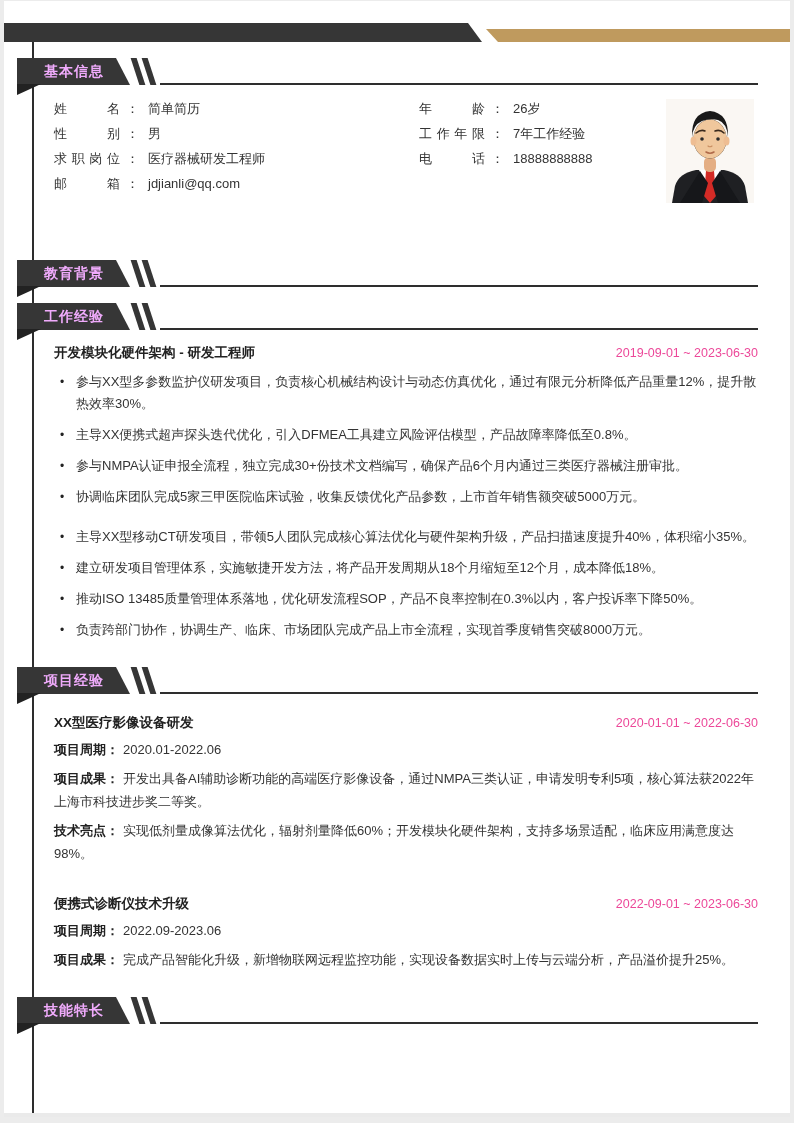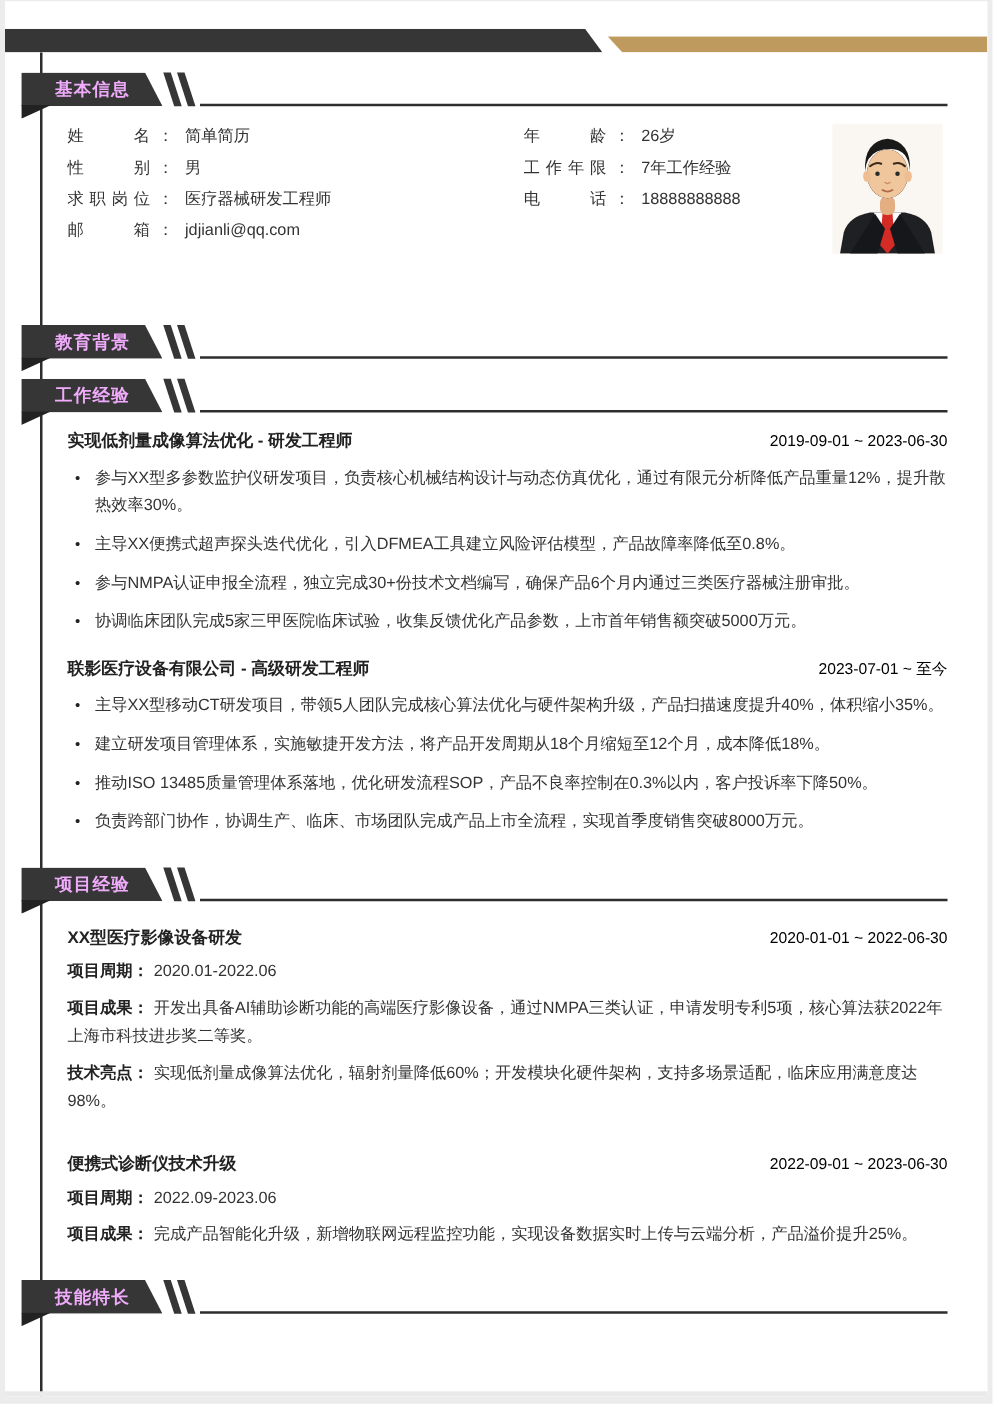--- a/index.html
+++ b/index.html
@@ -41,21 +41,21 @@
   
   .sec-edu{margin-top:52px;}
   .sec-work{margin-top:16px;}
   .sec-proj{margin-top:26px;}
   .sec-skill{margin-top:26px;}
   
   .job{margin:14px 32px 0 50px;}
   .job2{margin-top:18px;}
   .job-head{display:flex;justify-content:space-between;align-items:baseline;}
   .company{font-weight:bold;font-size:13.5px;color:var(--head);}
-  .period{font-size:12.5px;color:#000000;}
+  .period{font-size:12.5px;color:#ec4899;}
   .bullets{margin-top:9px;}
   .bullet{display:flex;font-size:13px;line-height:22px;margin:0 0 9px 6px;}
   .bullet::before{content:"\2022";flex:none;width:16px;font-size:12px;line-height:22px;color:#222;}
   
   .proj{margin:20px 32px 0 50px;}
   .proj2{margin-top:30px;}
   .proj-row{font-size:13px;line-height:23px;margin-top:6px;}
   .proj-row b{color:var(--head);margin-right:4px;font-family:Liberation Serif, serif;}
   .page-bottom{position:absolute;left:0;right:0;bottom:0;height:4px;background:#eaeaea;}
 </style>
@@ -158,44 +158,40 @@
     <div class="sec-head">
       <div class="ribbon">工作经验</div>
       <div class="stripe"></div>
       <div class="stripe"></div>
       <div class="rule"></div>
       <div class="fold"></div>
     </div>
 
     <div class="job">
       <div class="job-head">
-        <span class="company">实现低剂量成像算法优化 - 研发工程师</span>
+        <span class="company">开发模块化硬件架构 - 研发工程师</span>
         <span class="period">2019-09-01 ~ 2023-06-30</span>
       </div>
       <div class="bullets">
         <div class="bullet">
             <span>参与XX型多参数监护仪研发项目，负责核心机械结构设计与动态仿真优化，通过有限元分析降低产品重量12%，提升散热效率30%。</span>
           </div>
         <div class="bullet">
             <span>主导XX便携式超声探头迭代优化，引入DFMEA工具建立风险评估模型，产品故障率降低至0.8%。</span>
           </div>
         <div class="bullet">
             <span>参与NMPA认证申报全流程，独立完成30+份技术文档编写，确保产品6个月内通过三类医疗器械注册审批。</span>
           </div>
         <div class="bullet">
             <span>协调临床团队完成5家三甲医院临床试验，收集反馈优化产品参数，上市首年销售额突破5000万元。</span>
           </div>
       </div>
     </div>
 
     <div class="job job2">
-      <div class="job-head">
-        <span class="company">联影医疗设备有限公司 - 高级研发工程师</span>
-        <span class="period">2023-07-01 ~ 至今</span>
-      </div>
       <div class="bullets">
         <div class="bullet">
             <span>主导XX型移动CT研发项目，带领5人团队完成核心算法优化与硬件架构升级，产品扫描速度提升40%，体积缩小35%。</span>
           </div>
         <div class="bullet">
             <span>建立研发项目管理体系，实施敏捷开发方法，将产品开发周期从18个月缩短至12个月，成本降低18%。</span>
           </div>
         <div class="bullet">
             <span>推动ISO 13485质量管理体系落地，优化研发流程SOP，产品不良率控制在0.3%以内，客户投诉率下降50%。</span>
           </div>

